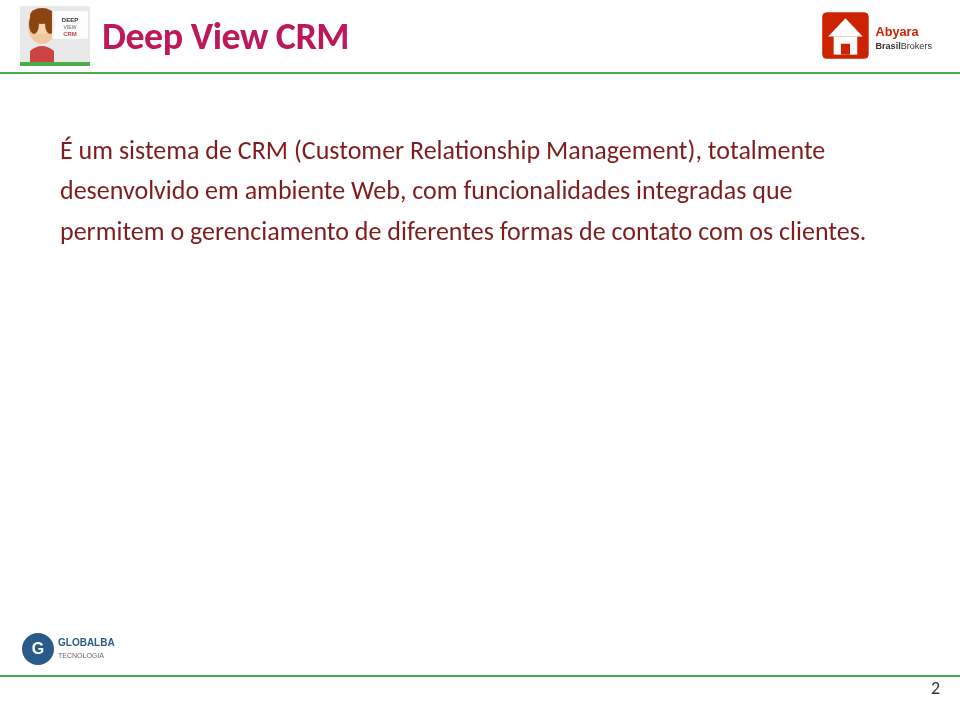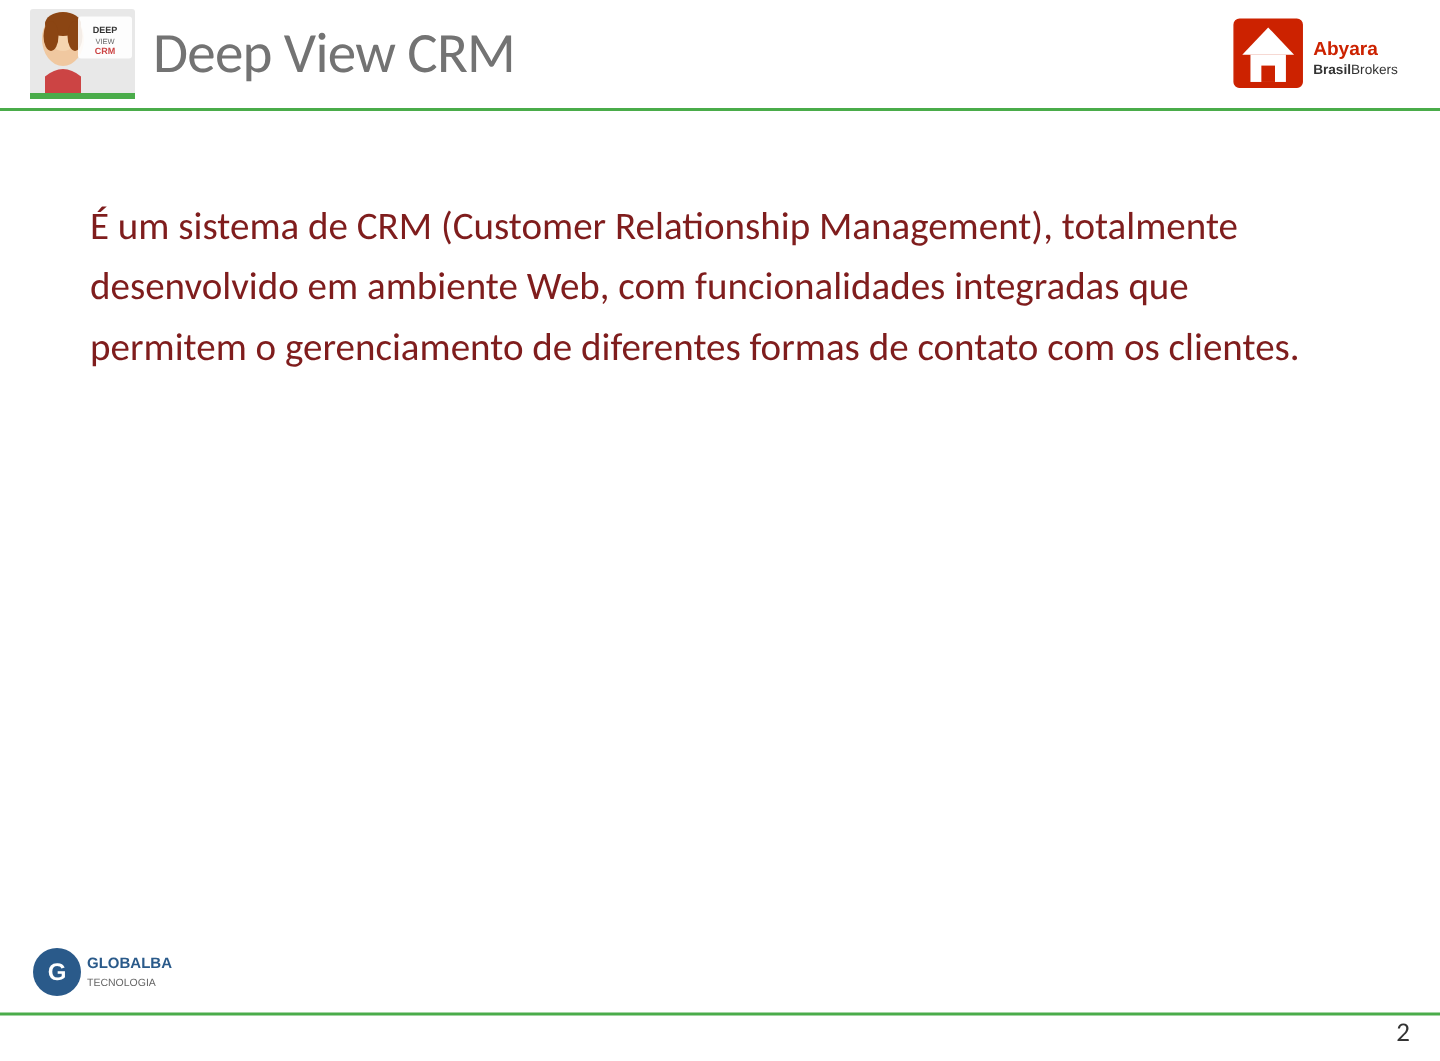--- a/index.html
+++ b/index.html
@@ -63,22 +63,22 @@
       position: relative;
     }
 
     .logo-mark svg {
       width: 100%;
       height: 100%;
     }
 
     .header-title {
       font-size: 38px;
-      font-weight: normal;
-      color: #737373;
+      font-weight: bold;
+      color: #be185d;
       letter-spacing: -0.5px;
     }
 
     
     .abyara-logo {
       display: flex;
       flex-direction: column;
       align-items: center;
       gap: 2px;
       justify-content: flex-end;

